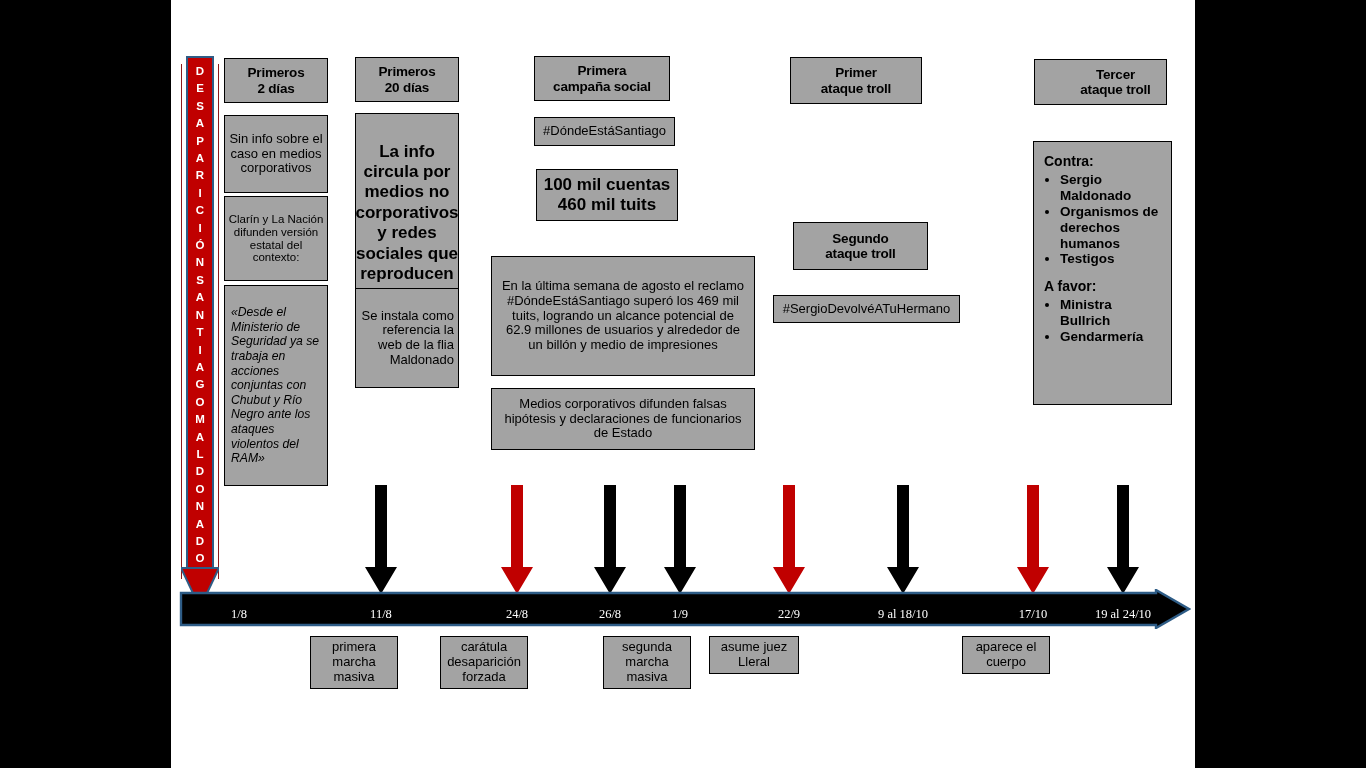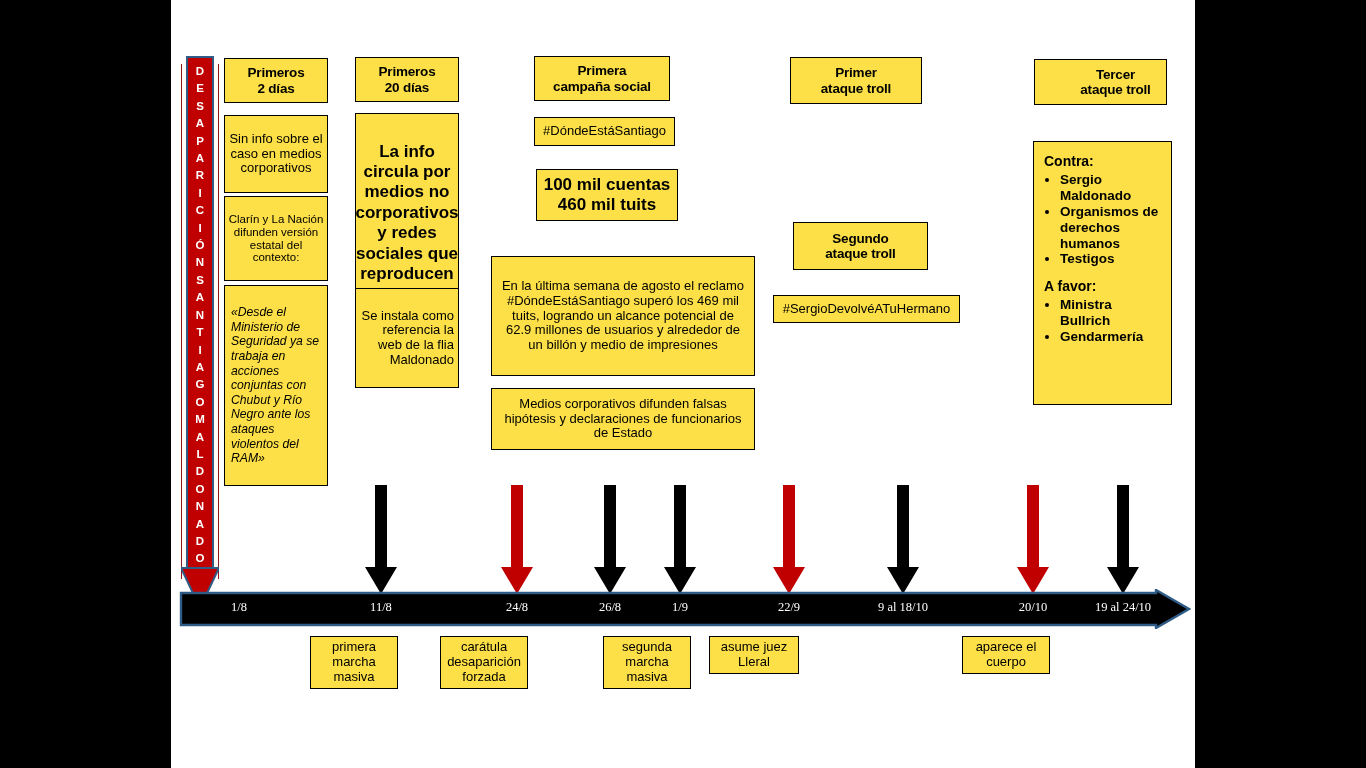--- a/index.html
+++ b/index.html
@@ -13,21 +13,21 @@
   #slide{
     position:absolute;
     left:171px;top:0;
     width:1024px;height:768px;
     background:#ffffff;
   }
   .box{
     position:absolute;
     box-sizing:border-box;
     border:1.3px solid #000000;
-    background:#fde047;
+    background:#a3a3a3;
     color:#000000;
     display:flex;
     align-items:center;
     justify-content:center;
     text-align:center;
     line-height:1.13;
   }
   .hdr{ font-weight:bold; font-size:13.5px; letter-spacing:-0.2px;}
   .reg{ font-size:13px; }
   .regs{ font-size:11.5px; }
@@ -66,21 +66,21 @@
     letter-spacing:0px;
   }
 
   
   .darrow{position:absolute;width:34px;}
   .darrow svg{display:block;}
 
   
   #tl{position:absolute;left:8px;top:589px;width:1012px;height:40px;}
   #tl svg{display:block;}
-  #tl .dates{position:absolute;left:0;top:0;width:1012px;height:40px;}
+  #tl .dates{position:absolute;left:0;top:7px;width:1012px;height:40px;}
   .dlabel{
     position:absolute;top:0;height:36px;
     display:flex;align-items:center;justify-content:center;
     color:#ffffff;font-size:12.5px;font-family:"Liberation Serif", serif;
     white-space:nowrap;
   }
 </style>
 </head>
 <body>
 
@@ -272,21 +272,21 @@
       <polygon points="2,4 977,4 977,1 1010,20 977,39 977,36 2,36" fill="#000000" stroke="#2E5C86" stroke-width="2.4"></polygon>
     </svg>
     <div class="dates" id="datelabels">
         <div class="dlabel" style="left: 14px; width: 92px;">1/8</div>
         <div class="dlabel" style="left: 156px; width: 92px;">11/8</div>
         <div class="dlabel" style="left: 292px; width: 92px;">24/8</div>
         <div class="dlabel" style="left: 385px; width: 92px;">26/8</div>
         <div class="dlabel" style="left: 455px; width: 92px;">1/9</div>
         <div class="dlabel" style="left: 564px; width: 92px;">22/9</div>
         <div class="dlabel" style="left: 678px; width: 92px;">9 al 18/10</div>
-        <div class="dlabel" style="left: 808px; width: 92px;">20/10</div>
+        <div class="dlabel" style="left: 808px; width: 92px;">17/10</div>
         <div class="dlabel" style="left: 898px; width: 92px;">19 al 24/10</div>
       </div>
   </div>
 
   <div class="box reg" style="left:139px;top:636px;width:88px;height:53px;">
     <div>
       <div>primera</div>
       <div>marcha</div>
       <div>masiva</div>
     </div>

